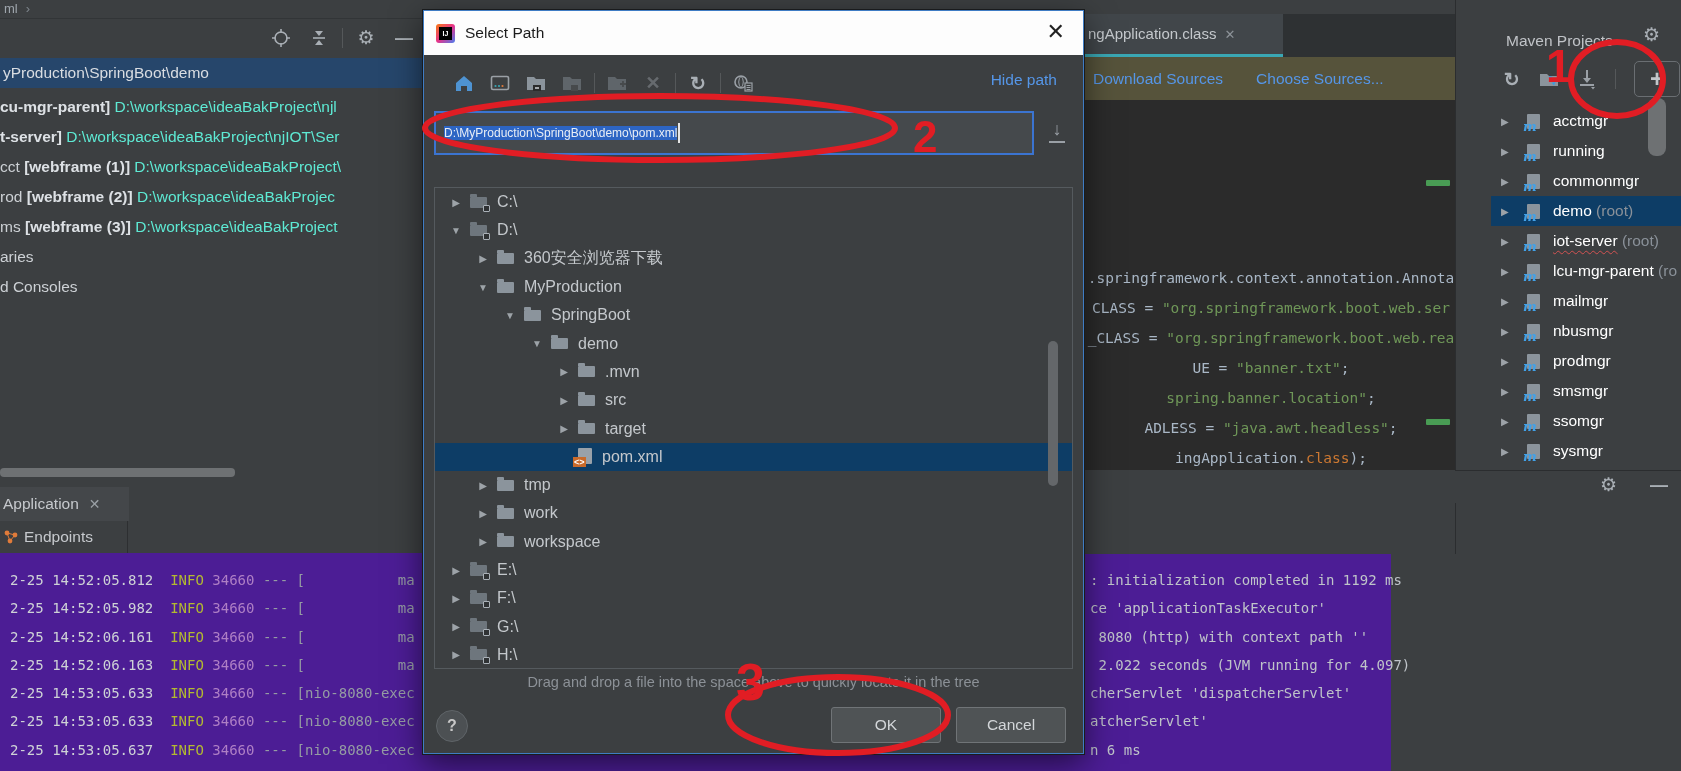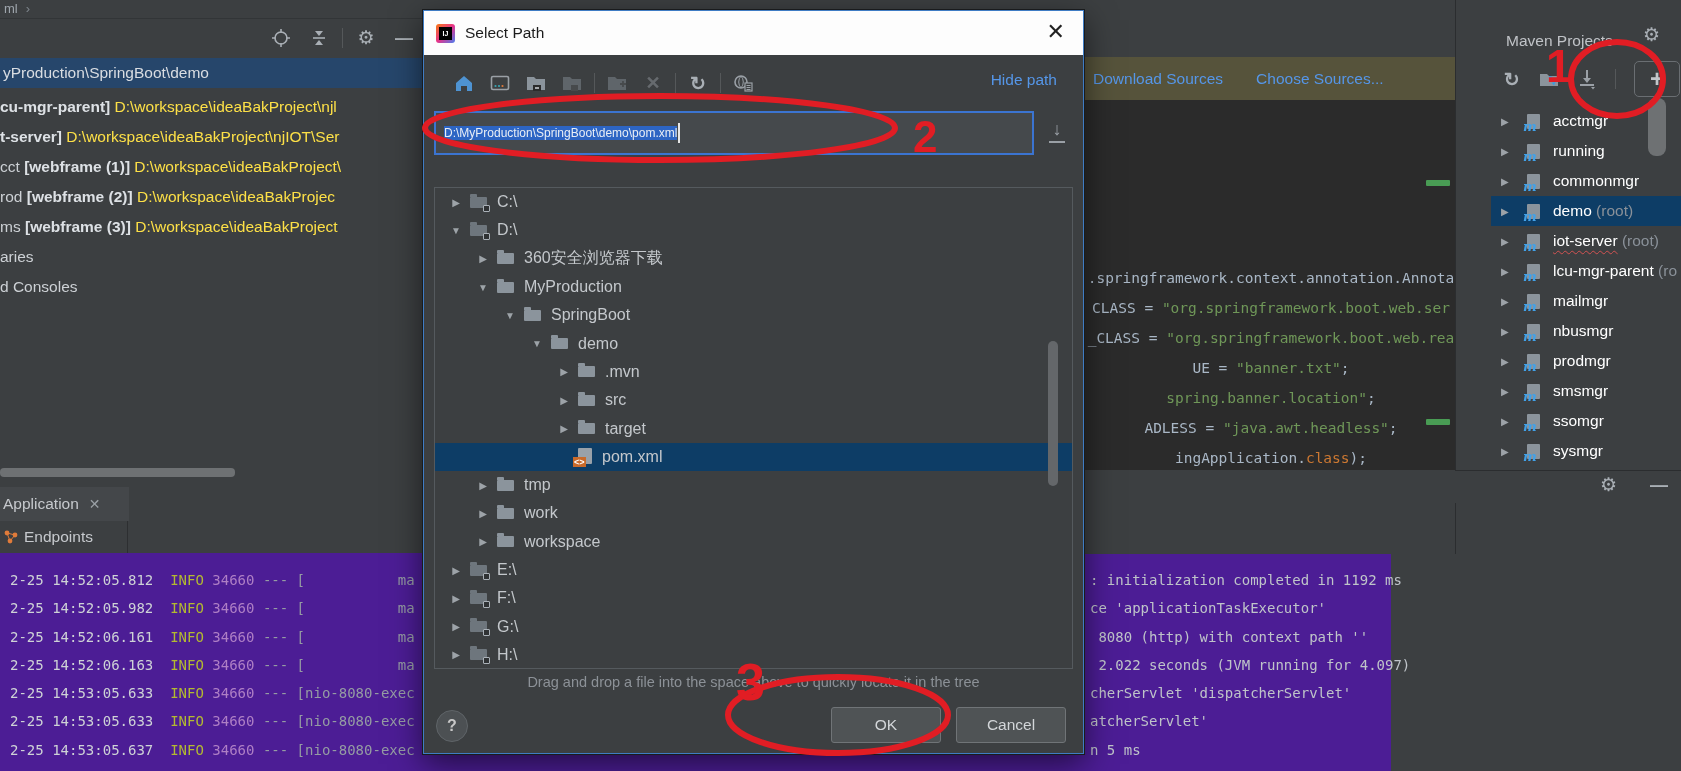--- a/index.html
+++ b/index.html
@@ -14,21 +14,21 @@
   .tb-ic{width:24px;height:24px;display:flex;align-items:center;justify-content:center;margin:0 7px;color:#a9afb5;}
   .tb-div{width:1px;height:20px;background:#55585a;margin:0 4px;}
   .gear-glyph{font-size:19px;color:#a9afb5;line-height:20px;}
   .dash-glyph{font-size:18px;color:#a9afb5;font-weight:bold;}
   
   .lp-selected{left:0;top:58px;width:423px;height:30px;background:#26466b;color:#d9dde2;line-height:30px;padding-left:3px;font-size:15.5px;white-space:pre;}
   .lp-list{left:0;top:92px;width:423px;}
   .lp-row{height:30px;line-height:30px;white-space:pre;overflow:hidden;font-size:15.5px;}
   .lp-pre{color:#cdd1d5;}
   .lp-bold{color:#dde1e5;font-weight:bold;}
-  .lp-path{color:#fde047;}
+  .lp-path{color:#5eead4;}
   .lp-hscroll{left:0;top:468px;width:235px;height:9px;background:#6e7173;border-radius:4px;}
   
   .run-tab{left:0;top:487px;width:126px;height:34px;background:#44474a;color:#c6c9cd;line-height:34px;padding-left:3px;font-size:15.5px;}
   .run-tab .x{color:#9aa0a5;margin-left:10px;font-size:14px;}
   .endpoints-row{left:0;top:521px;width:423px;height:32px;display:flex;align-items:center;}
   .endpoints-row .lbl{color:#c6c9cd;font-size:15.5px;margin-left:5px;}
   .endpoints-div{left:127px;top:521px;width:1px;height:32px;background:#2d2f31;}
   
   .console{left:0;top:553px;width:1391px;height:218px;background:#4c1d95;}
   .console-rows{left:0;top:13px;width:1681px;}
@@ -149,21 +149,21 @@
           <span class="log-right">cherServlet 'dispatcherServlet'</span>
         </div>
 
         <div class="console-row">
           <span class="log-left"><span class="log-time">2-25 14:53:05.633  </span><span class="log-level">INFO </span><span class="log-pid">34660 </span><span class="log-rest">--- [nio-8080-exec</span></span>
           <span class="log-right">atcherServlet'</span>
         </div>
 
         <div class="console-row">
           <span class="log-left"><span class="log-time">2-25 14:53:05.637  </span><span class="log-level">INFO </span><span class="log-pid">34660 </span><span class="log-rest">--- [nio-8080-exec</span></span>
-          <span class="log-right">n 5 ms</span>
+          <span class="log-right">n 6 ms</span>
         </div>
       </div>
   </div>
 
   <div class="abs breadcrumb"><span>ml</span><span class="chev">›</span></div>
 
   <div class="abs lp-toolbar">
     <span class="sp"></span>
     <span class="tb-ic">
       <svg class="mini" width="20" height="20" viewBox="0 0 20 20">
@@ -208,20 +208,23 @@
         <circle cx="4" cy="4" r="2.4" fill="#e07b3a"></circle>
         <circle cx="12" cy="6" r="2.4" fill="#e07b3a"></circle>
         <circle cx="7" cy="12" r="2.4" fill="#e07b3a"></circle>
         <path d="M4 4L12 6L7 12Z" fill="none" stroke="#e07b3a" stroke-width="1"></path>
       </svg>
     <span class="lbl">Endpoints</span>
   </div>
   <div class="abs endpoints-div"></div>
 
   <div class="abs editor-zone">
+    <div class="ed-tabbar">
+      <div class="ed-tab"><span>ngApplication.class</span><span class="x">✕</span></div>
+    </div>
     <div class="notif-bar">
       <span class="notif-link" style="margin-left:11px;">Download Sources</span>
       <span class="notif-link" style="margin-left:33px;">Choose Sources...</span>
     </div>
     <div class="editor-body">
       <div class="code-lines">
 
       <div class="code-line"><span class="tok-plain">.springframework.context.annotation.Annota</span></div>
           <div class="code-line"><span class="tok-plain">CLASS = </span><span class="tok-string">"org.springframework.boot.web.ser</span></div>
           <div class="code-line"><span class="tok-plain">_CLASS = </span><span class="tok-string">"org.springframework.boot.web.rea</span></div>

